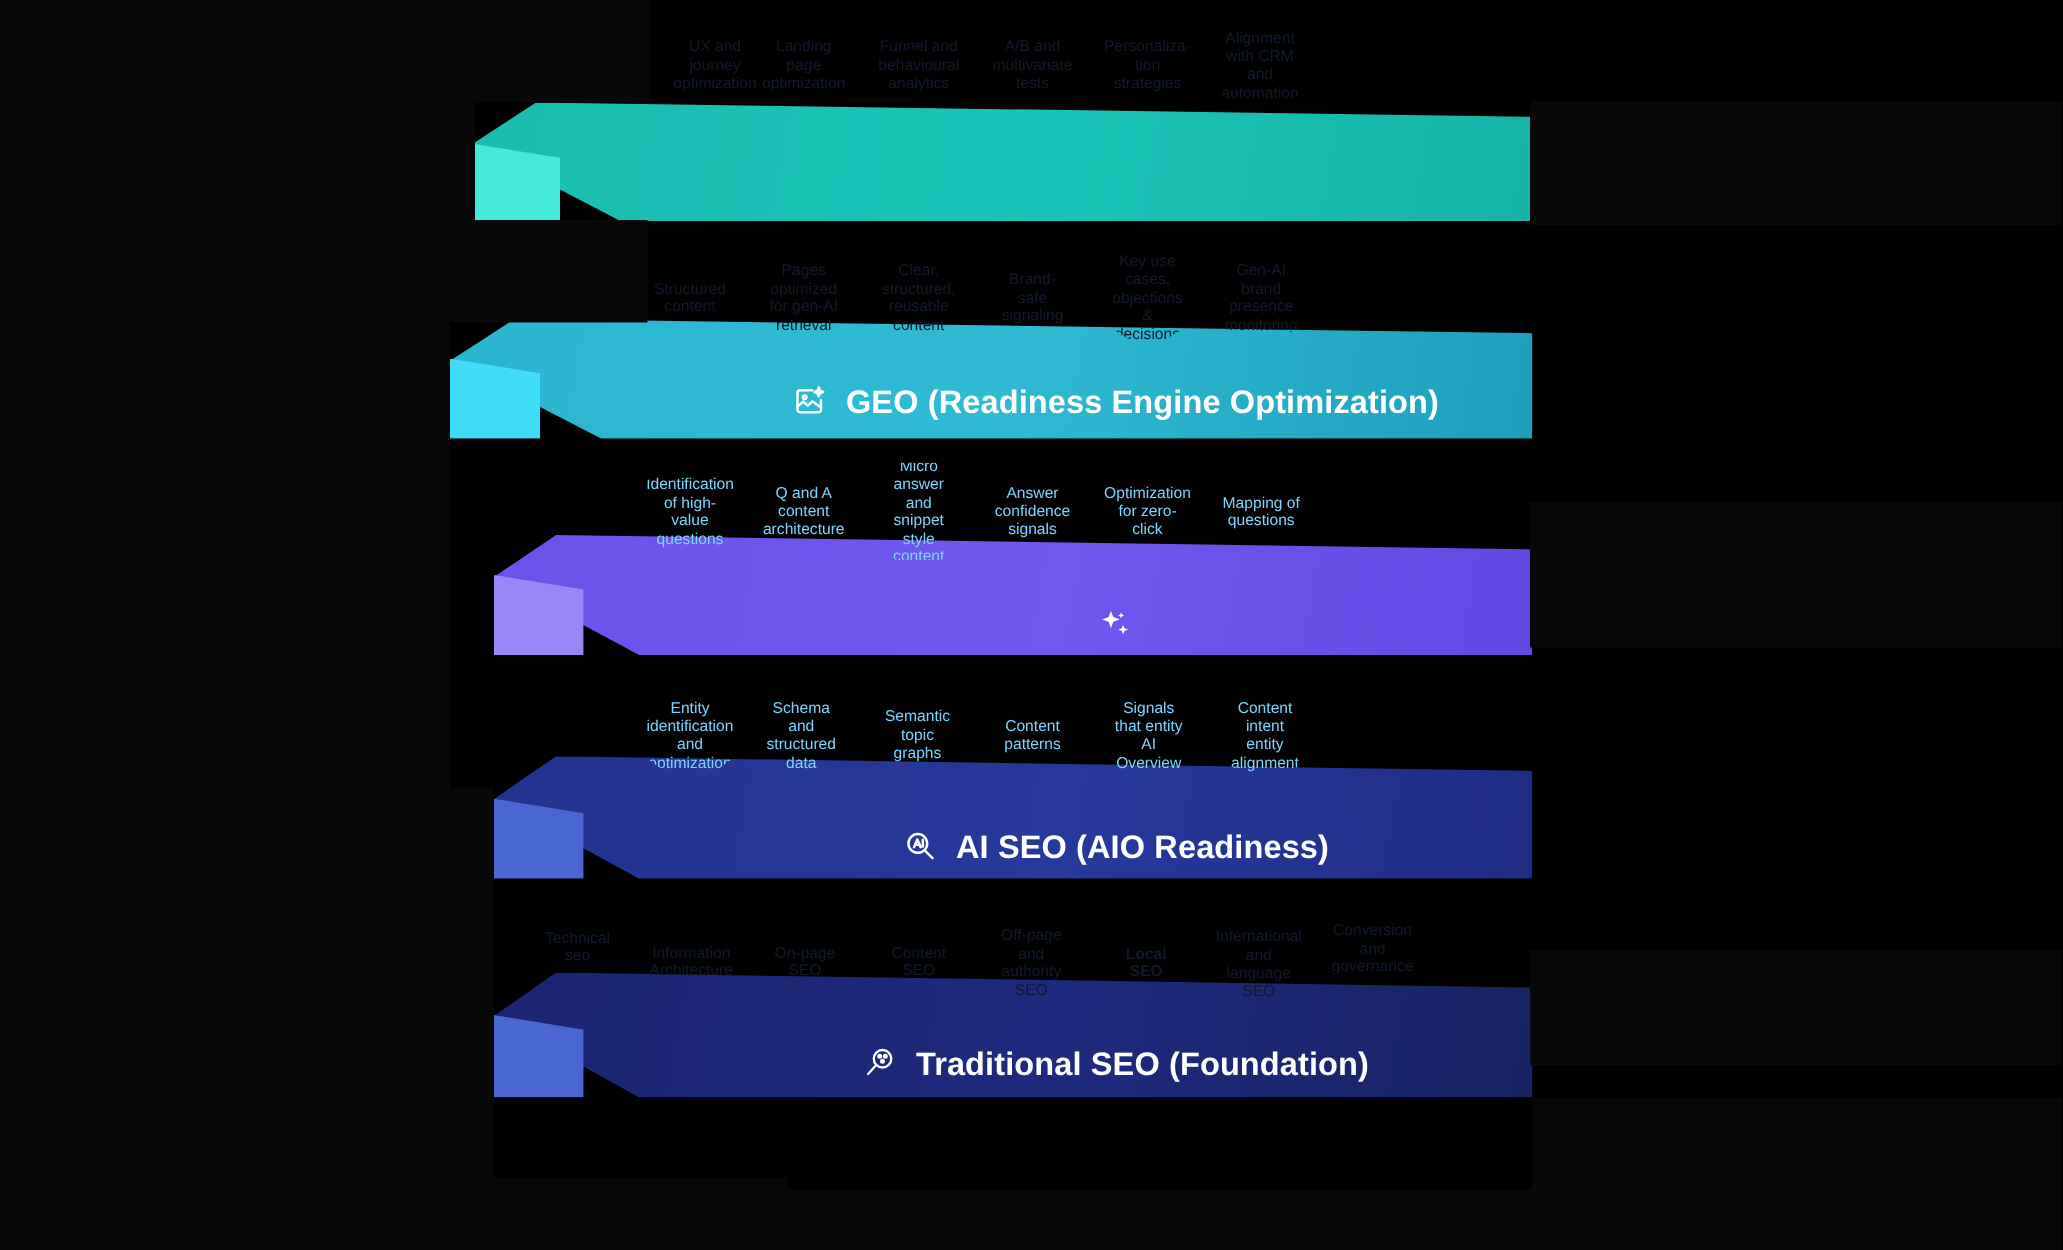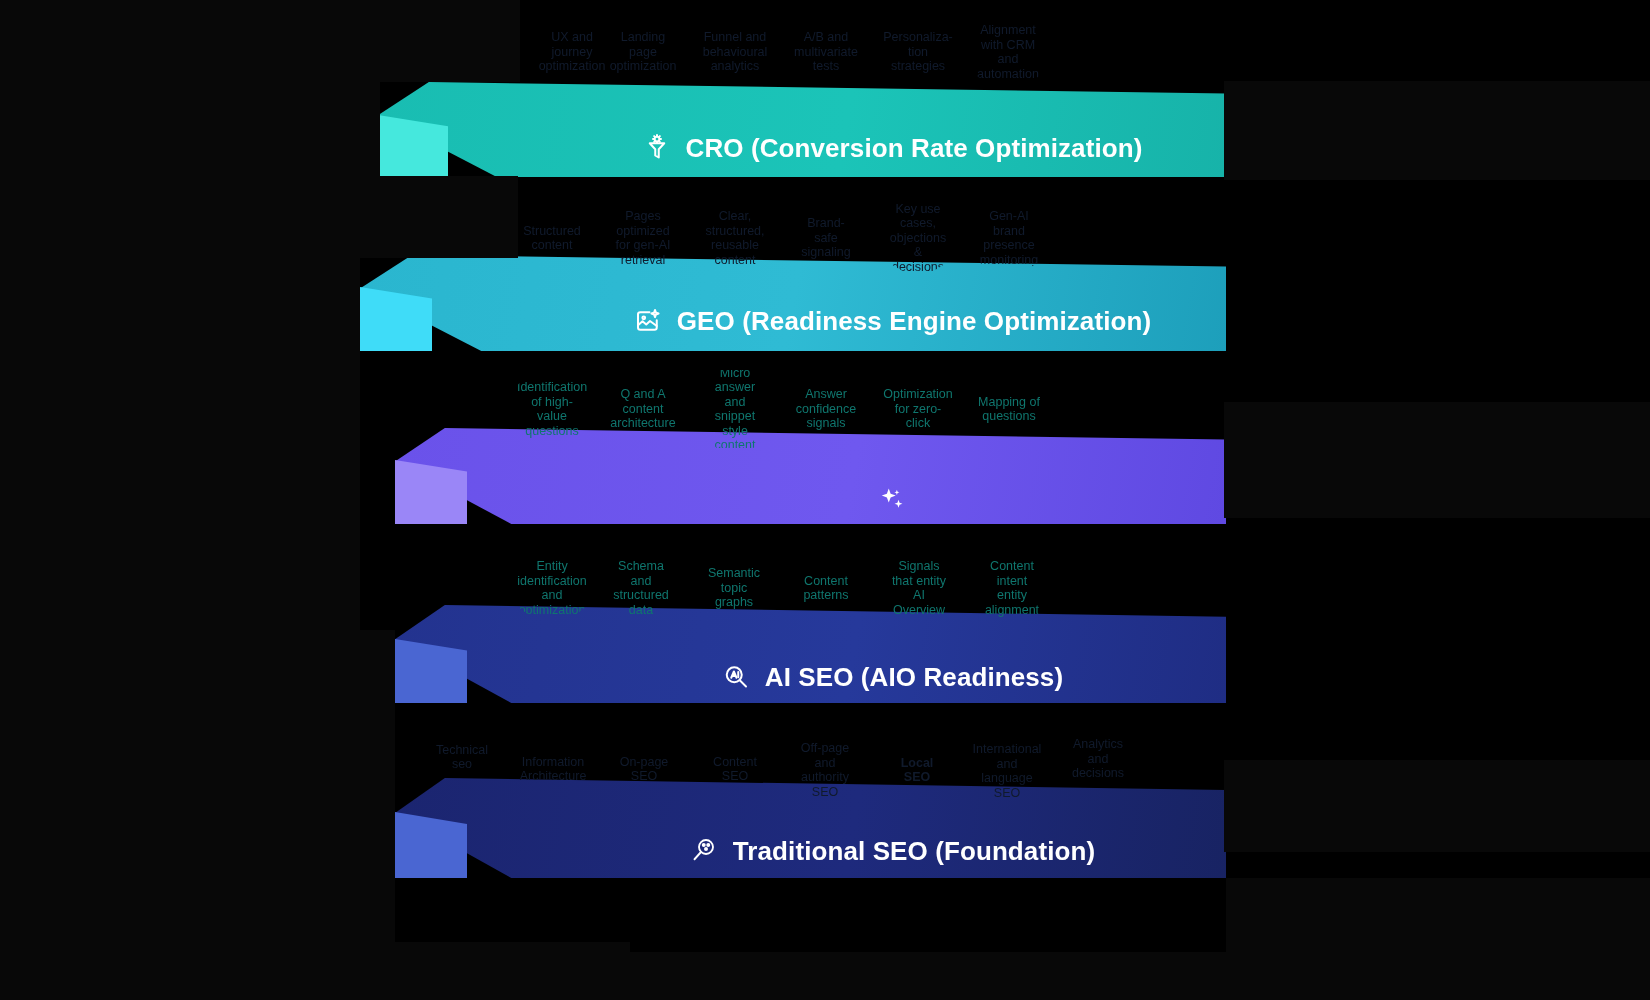--- a/index.html
+++ b/index.html
@@ -44,21 +44,21 @@
   .nodes { position: absolute; left: 0; top: 0; width: 100%; height: 0; }
   .node {
     position: absolute;
     display: flex; align-items: center; justify-content: center;
     text-align: center;
     line-height: 1.16;
     font-size: 12.5px;
     padding: 4px 6px;
   }
   .node.dark  { color: #101a2c; }
-  .node.light { color: #0f766e; }
+  .node.light { color: #7dd3fc; }
   .node .shadow {
     position: absolute; left: 50%; bottom: -12px;
     transform: translateX(-50%);
     width: 64px; height: 17px; border-radius: 50%;
     pointer-events: none;
   }
 
   
   .sh-pent  { clip-path: polygon(18% 0%, 82% 0%, 100% 16%, 100% 74%, 50% 100%, 0% 74%, 0% 16%); }
   .sh-oct   { clip-path: polygon(26% 0%, 74% 0%, 100% 22%, 100% 78%, 74% 100%, 26% 100%, 0% 78%, 0% 22%); }
@@ -90,30 +90,20 @@
   .t-tseo .slab-left { background:#4a66d2; }
 </style>
 </head>
 <body>
 
 <div id="stage">
 
   <div class="tier t-cro" style="left:378px; top:82px; width:848px; height:95px;">
     <div class="slab-top" style="height:95px;"></div>
     <div class="slab-left" style="left:0px; top:33px; width:70px; height:62px;"></div>
-  </div>
-  <div class="slab-face t-cro" style="left:558px; top:120px; width:668px; height:56px;">
-    <span class="slab-icon">
-      <svg viewBox="0 0 24 24" fill="none" stroke="#fff" stroke-width="1.6" stroke-linecap="round" stroke-linejoin="round">
-        <path d="M6.2 8.2h11.6L13.4 13v6.6L10.6 18v-5L6.2 8.2z"></path>
-        <circle cx="12" cy="4.8" r="1.9"></circle>
-        <path d="M12 1.6v.9M12 7.1v.9M8.8 4.8h.9M14.3 4.8h.9M9.7 2.5l.6.6M13.7 6.5l.6.6M14.3 2.5l-.6.6M10.3 6.5l-.6.6"></path>
-      </svg>
-    </span>
-    <span class="title"><b>CRO</b> <span class="paren">(Conversion Rate Optimization)</span></span>
   </div>
   <div class="nodes">
     <div class="node dark sh-pent" style="left:517px; top:8px; width:70px; height:88px;margin-left:20px;">
       <span>UX and journey optimization</span>
         <span class="shadow"></span>
       </div>
     <div class="node dark sh-pent" style="left:608px; top:8px; width:70px; height:88px;">
       <span>Landing page optimization</span>
         <span class="shadow"></span>
       </div>
@@ -299,21 +289,21 @@
       </div>
     <div class="node dark sh-circ" style="left:881px; top:734px; width:72px; height:72px;font-weight:bold;">
       <span>Local SEO</span>
         <span class="shadow" style="width:60px;height:14px;bottom:-8px;"></span>
       </div>
     <div class="node dark sh-circ" style="left:970px; top:734px; width:74px; height:74px;">
       <span>International and language SEO</span>
         <span class="shadow" style="width:60px;height:14px;bottom:-8px;"></span>
       </div>
     <div class="node dark sh-circ" style="left:1062px; top:723px; width:72px; height:72px;">
-      <span>Analytics and decisions</span>
+      <span>Conversion and governance</span>
         <span class="shadow" style="width:60px;height:14px;bottom:-8px;"></span>
       </div>
   </div>
 
   <div class="redact" style="left:1224px; top:81px; width:426px; height:99px;"></div>
   <div class="redact" style="left:1224px; top:402px; width:426px; height:116px;"></div>
   <div class="redact" style="left:1224px; top:760px; width:426px; height:92px;"></div>
   <div class="redact" style="left:0px; top:0px; width:380px; height:246px;"></div>
   <div class="redact" style="left:0px; top:246px; width:360px; height:754px;"></div>
   <div class="redact" style="left:360px; top:0px; width:160px; height:82px;"></div>

